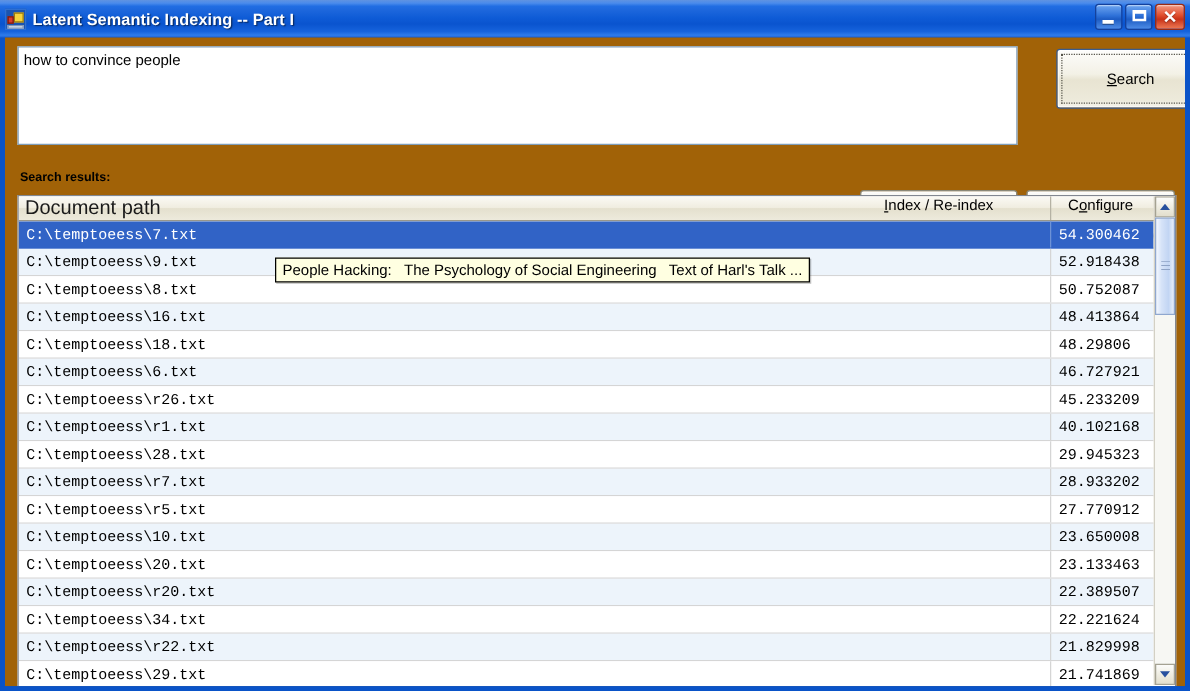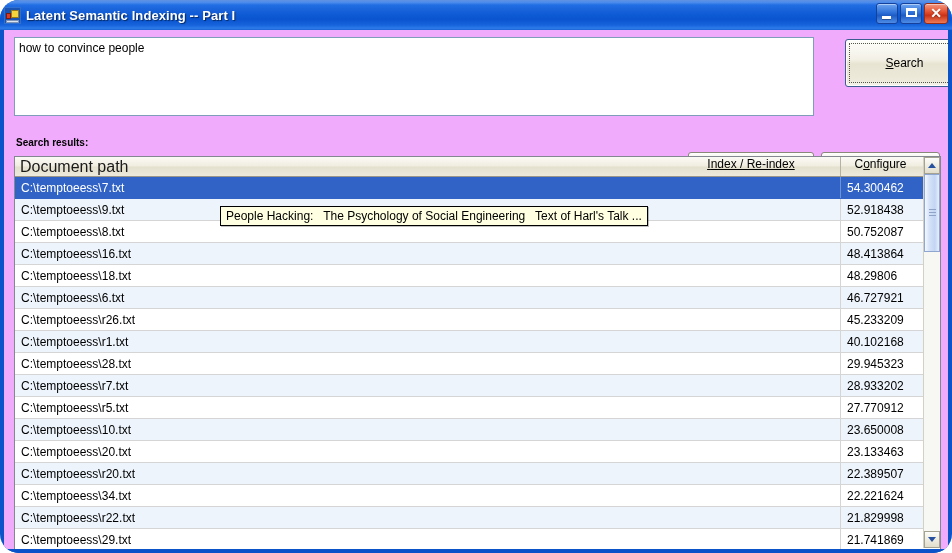--- a/index.html
+++ b/index.html
@@ -12,21 +12,20 @@
     -webkit-font-smoothing: none;
   }
 
   #app-window {
     position: relative;
     width: 952px;
     height: 553px;
     overflow: hidden;
     box-sizing: border-box;
     background: #0A53C8;
-    border-radius: 19px;
   }
 
   
   .titlebar {
     position: absolute;
     left: 0; top: 0;
     width: 952px;
     height: 30px;
     box-sizing: border-box;
     background: linear-gradient(to bottom,
@@ -128,21 +127,21 @@
     font-family: "Liberation Sans", sans-serif;
     text-shadow: 0 1px 1px rgba(0,0,0,0.35);
   }
 
   
   .client {
     position: absolute;
     left: 4px; top: 30px;
     width: 944px;
     height: 519px;
-    background: #f0abfc;
+    background: #a16207;
     box-sizing: border-box;
     overflow: hidden;
   }
 
   
   .query-box {
     position: absolute;
     left: 10px; top: 7px;
     width: 800px;
     height: 79px;
@@ -181,21 +180,21 @@
   }
   .xp-btn .focus-ring {
     position: absolute;
     left: 3px; top: 3px; right: 3px; bottom: 3px;
     border: 1px dotted #55544A;
   }
   .btn-label { position: relative; z-index: 2; }
   .btn-label u { text-decoration: underline; }
 
   #search-button { left: 817px; top: 9px; width: 119px; height: 48px; }
-  #index-button  { left: 684px; top: 122px; width: 126px; height: 23px; text-decoration: underline; }
+  #index-button  { left: 684px; top: 122px; width: 126px; height: 23px; }
   #configure-button { left: 817px; top: 122px; width: 119px; height: 23px; }
 
   
   .results-label {
     position: absolute;
     left: 12px; top: 107px;
     font-size: 10px;
     font-weight: bold;
     color: #000000;
   }
@@ -244,20 +243,21 @@
     border-right: 4px solid transparent;
     border-top: 4px solid #9C9A8C;
   }
 
   .grid-body {
     position: absolute;
     left: 0; top: 20px;
     width: 908px;
     height: 372px;
     overflow: hidden;
+    font-family: Liberation Mono, monospace;
   }
   .grid-row {
     display: flex;
     height: 22px;
     box-sizing: border-box;
     border-bottom: 1px solid #D5D5D5;
     background: #ffffff;
     font-size: 12px;
     color: #000000;
   }

